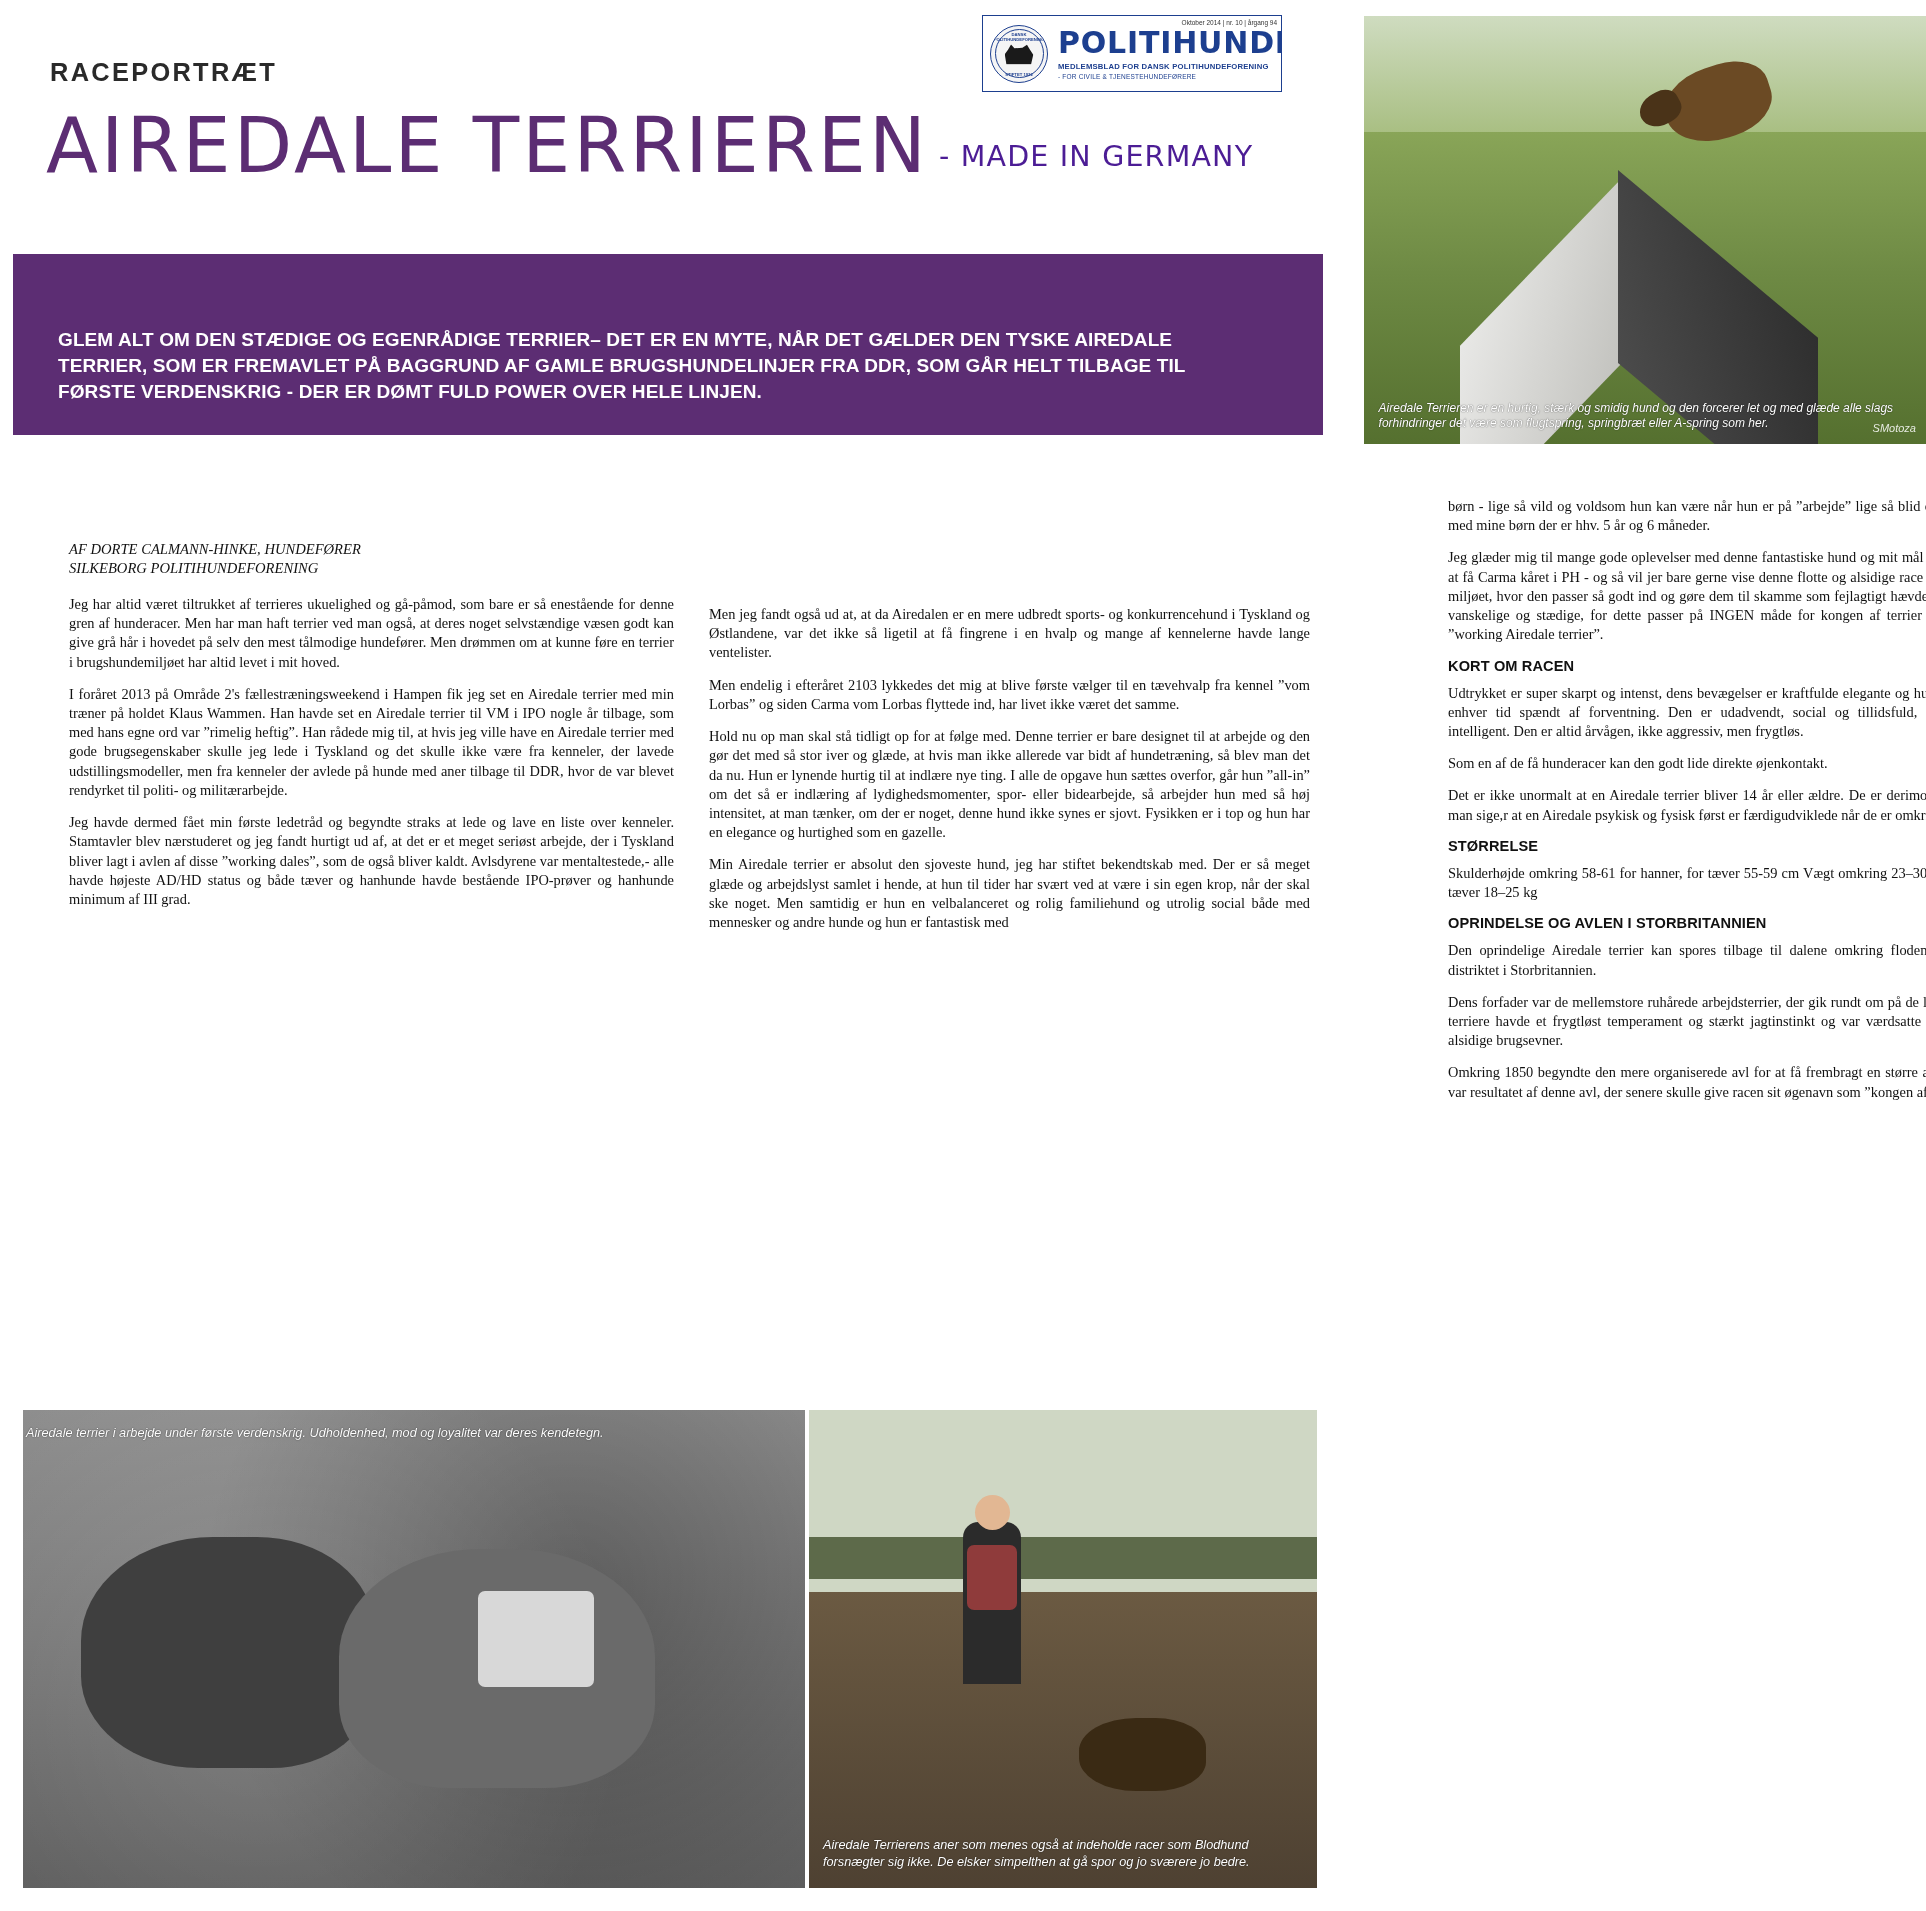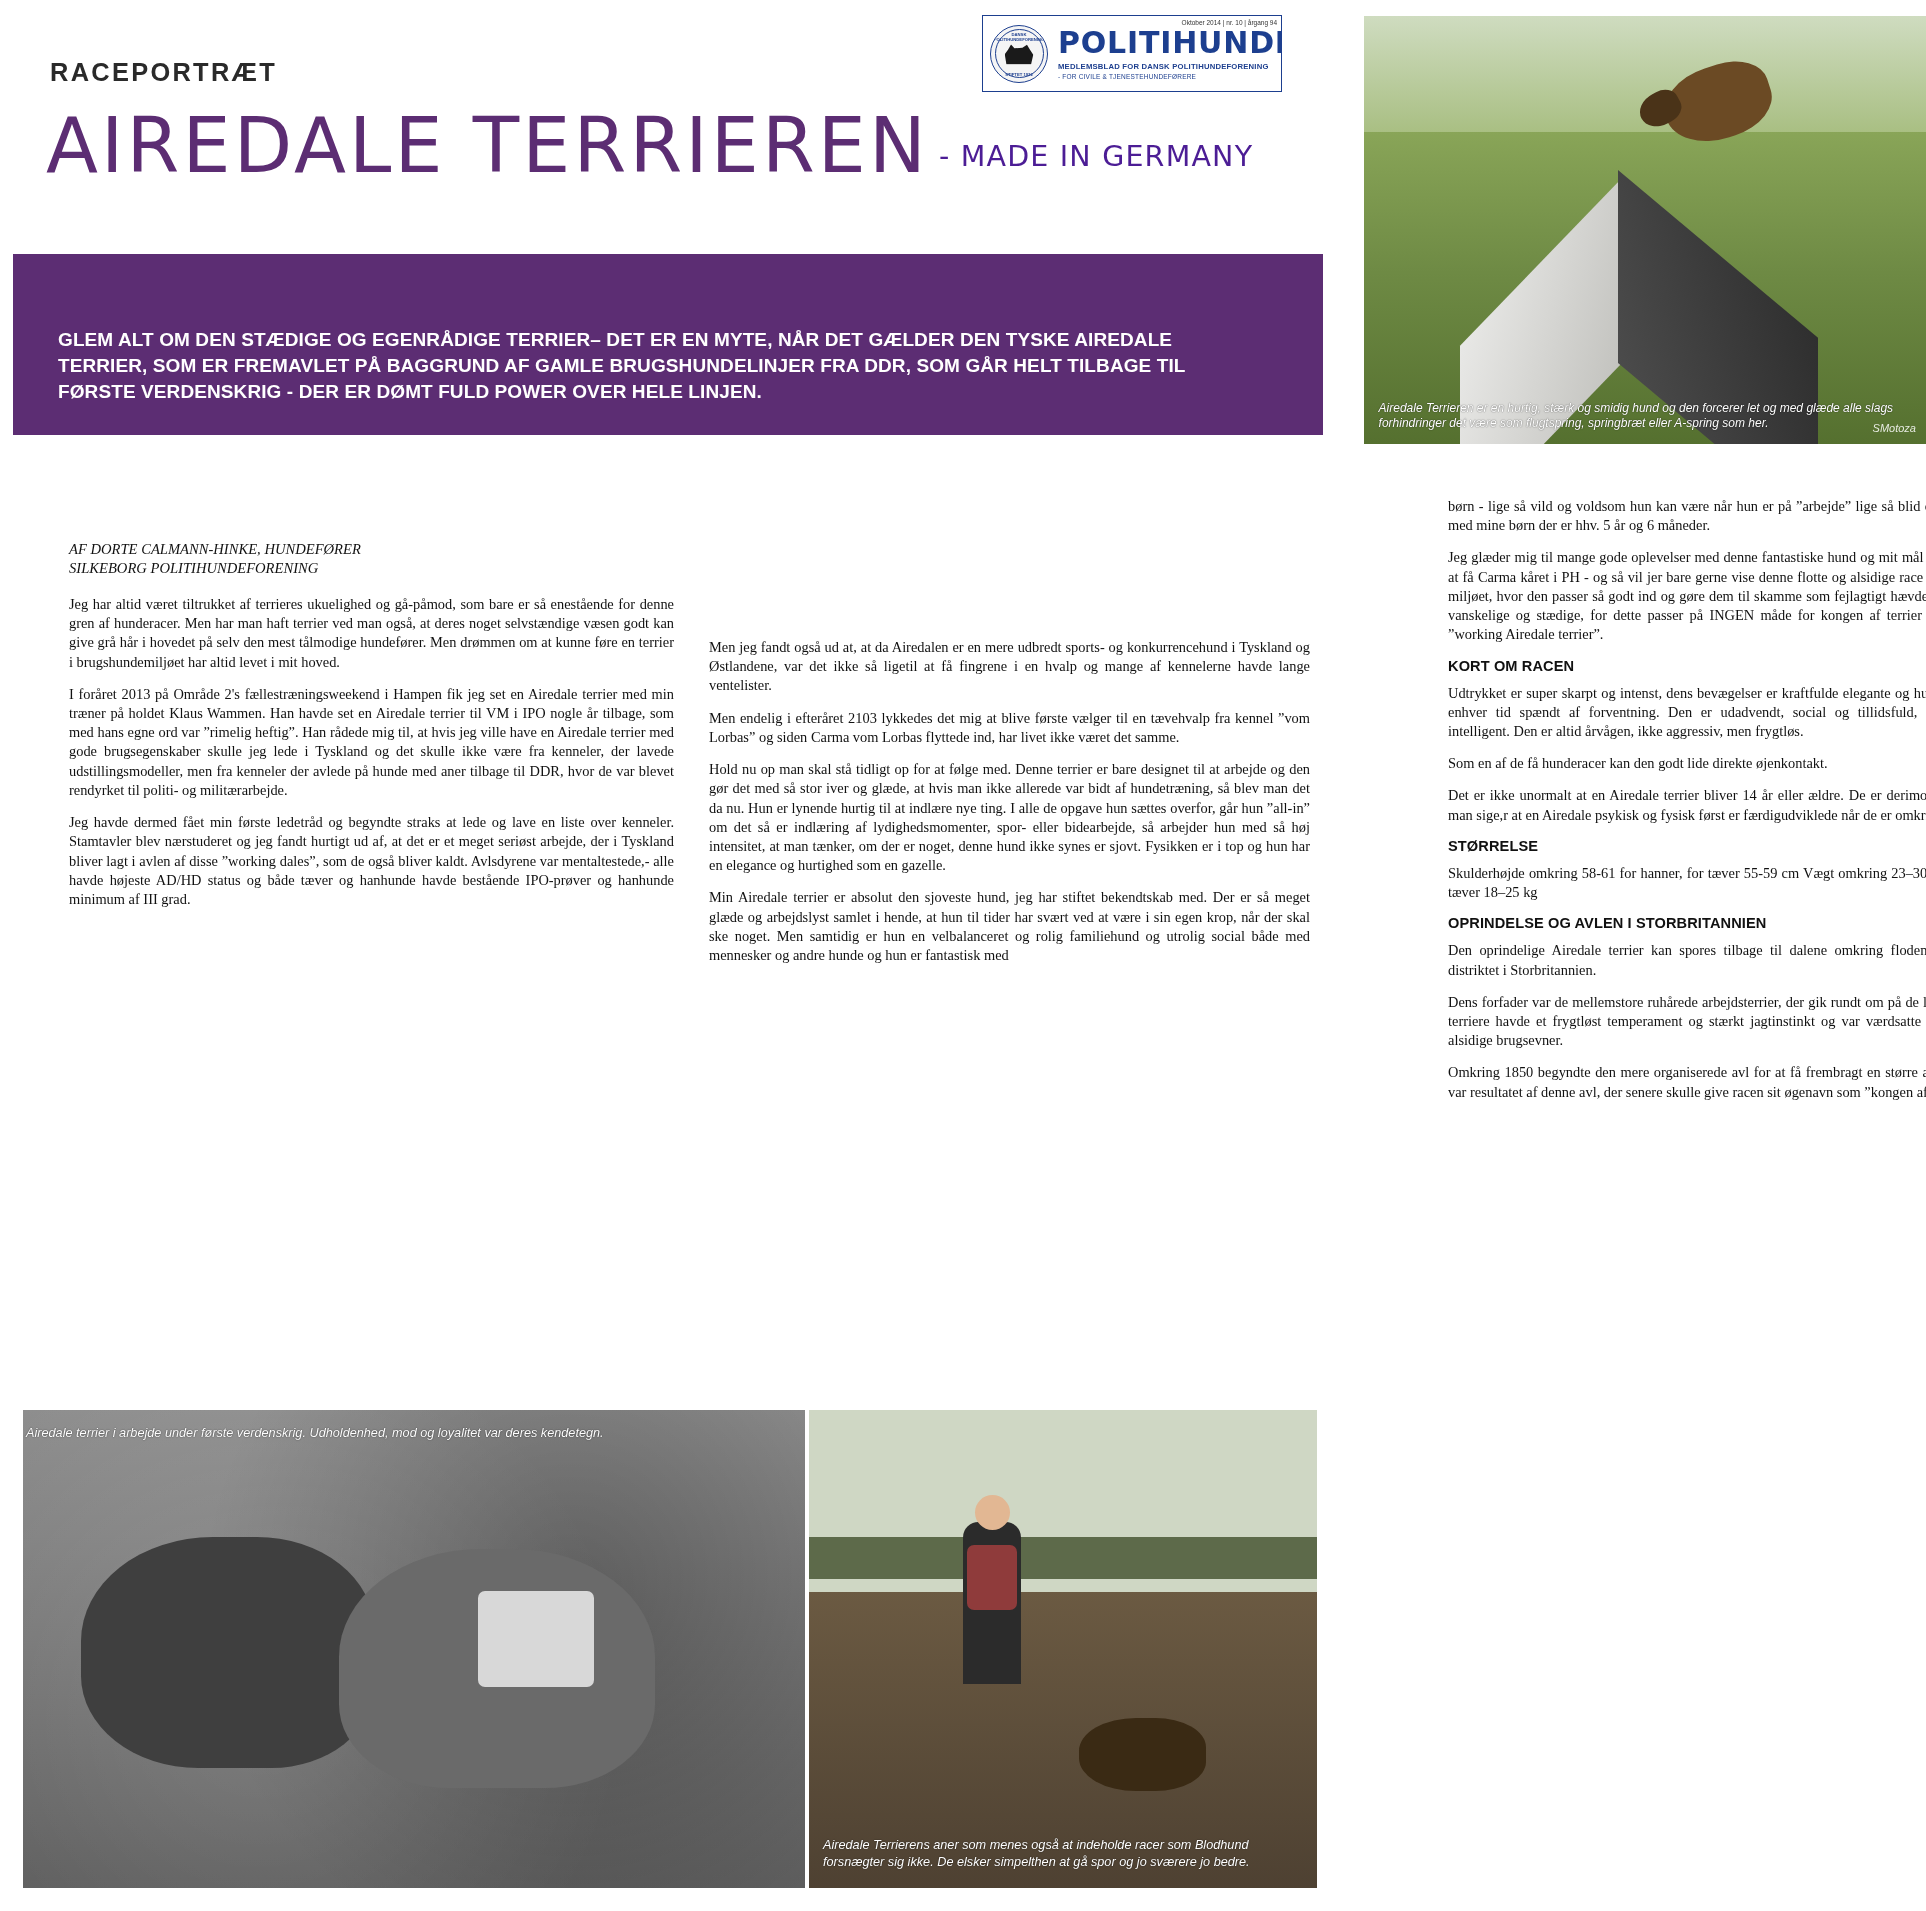--- a/index.html
+++ b/index.html
@@ -227,21 +227,21 @@
   h3.sec {
     font-family: "Liberation Sans", sans-serif;
     font-size: 14.6px;
     font-weight: 700;
     margin: 3.1px 0 10px 0;
     color: #111;
     letter-spacing: 0.1px;
   }
 
   #col1 { left: 69px;  top: 540px; width: 605px; }
-  #col2 { left: 709px; top: 605px; width: 601px; margin-top: 33px; }
+  #col2 { left: 709px; top: 605px; width: 601px; }
   #col3 { left: 1448px; top: 497px; width: 586px; }
 
   
   #ph-bw {
     position: absolute;
     left: 23px; top: 1410px;
     width: 782px; height: 478px;
     background: linear-gradient(#8e8e8e, #5d5d5d);
     overflow: hidden;
   }

